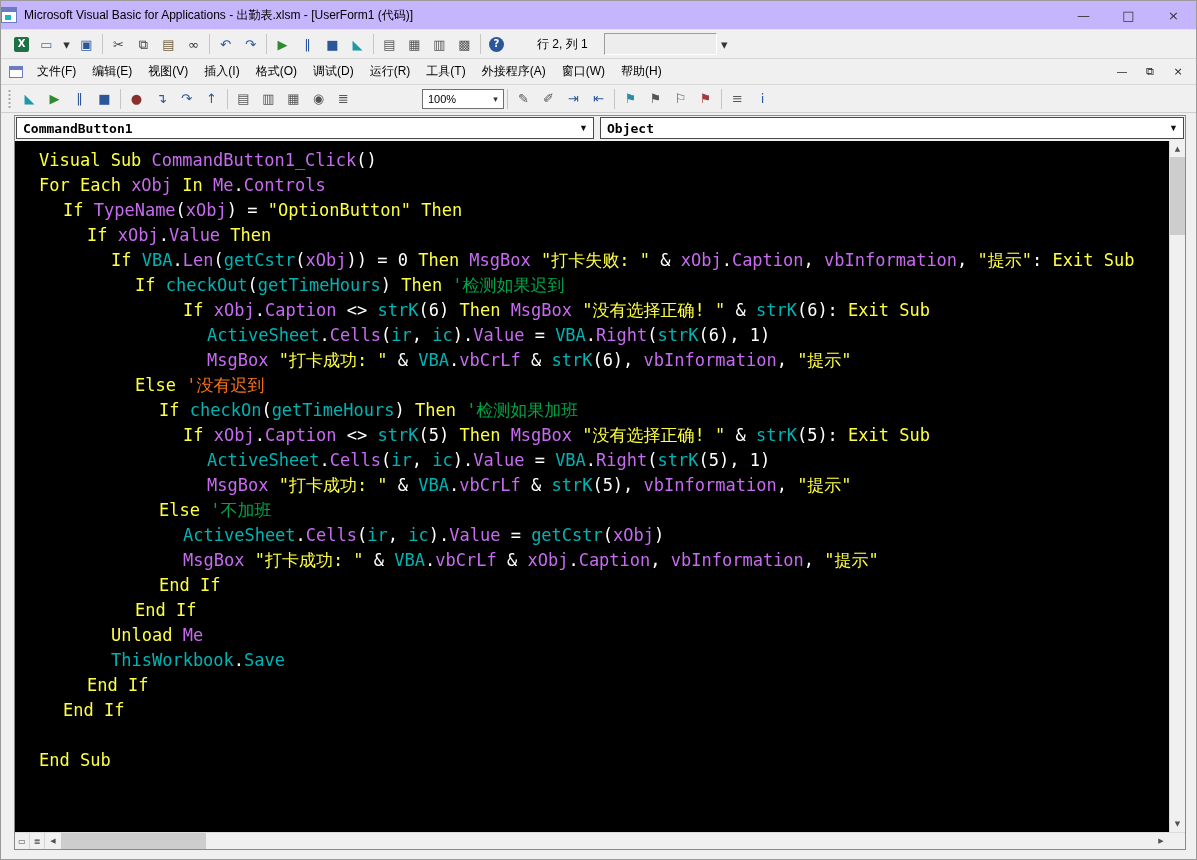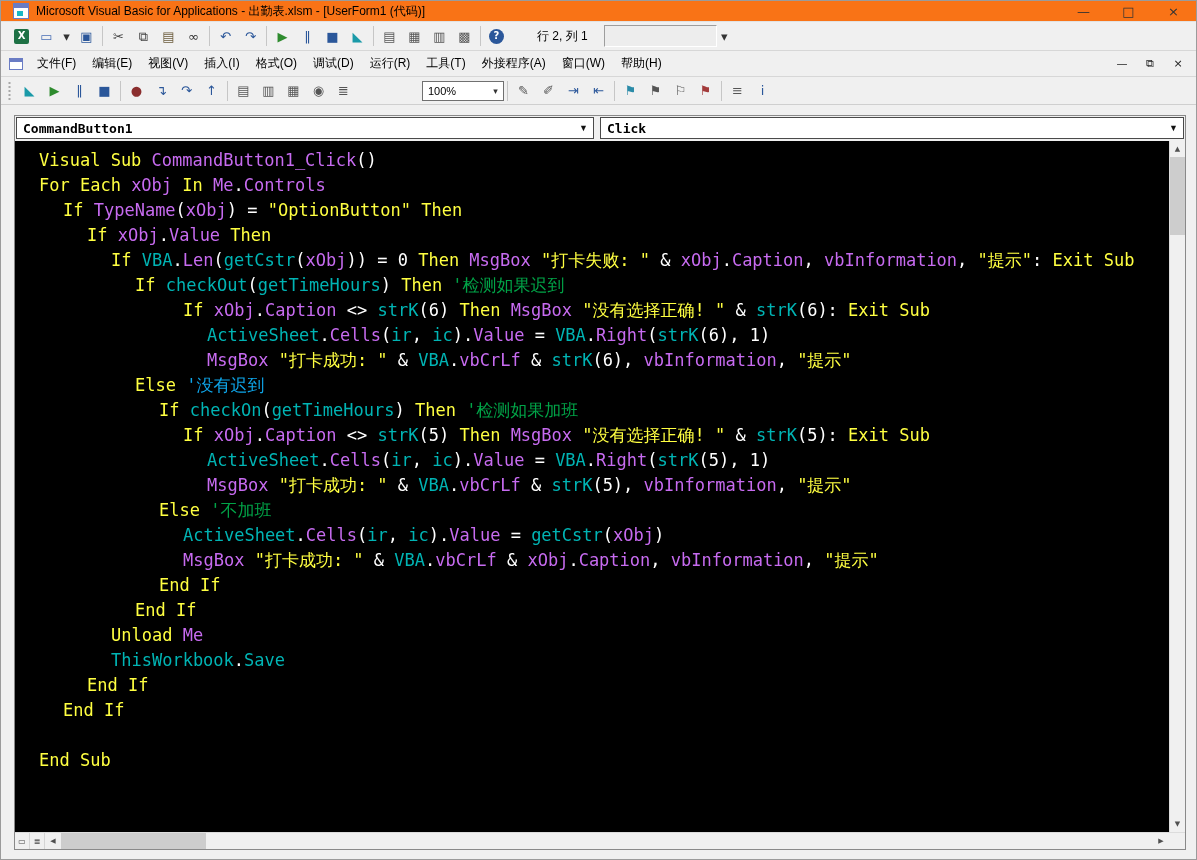--- a/index.html
+++ b/index.html
@@ -1,21 +1,21 @@
 <!DOCTYPE html>
 <html><head>
 <meta charset="utf-8">
 <style>
 *{margin:0;padding:0;box-sizing:border-box}
 html,body{width:1197px;height:860px}
 body{font-family:"Liberation Sans","DejaVu Sans",sans-serif;background:#8a8a8a}
 .app{width:1197px;height:860px;background:#f0f0f0;border:1px solid #9b9b9b;position:relative;overflow:hidden}
 
 
-.titlebar{height:20px;background:#f97316;display:flex;align-items:center;padding-left:12px}
+.titlebar{height:28px;background:#c4b5fd;display:flex;align-items:center;padding-left:0}
 .app-icon{width:16px;height:16px;position:relative;display:inline-block;background:#fff;border:1px solid #6a7cc4}
 .app-icon .ai-bar{position:absolute;left:0;top:0;right:0;height:4px;background:#6a7cc4}
 .app-icon .ai-box{position:absolute;left:3px;top:7px;width:6px;height:5px;background:#19b8c4}
 .title-text{font-size:12px;color:#000;margin-left:7px;flex:1;white-space:nowrap;overflow:hidden}
 .win-controls{display:flex;height:28px}
 .win-btn{width:45px;height:28px;display:flex;align-items:center;justify-content:center;font-size:13px;color:#333;font-family:"DejaVu Sans",sans-serif}
 
 
 .toolbar{display:flex;align-items:center;background:#f0f0f0}
 .toolbar-main{height:30px;border-top:1px solid #e2e2e2;border-bottom:1px solid #d7d7d7;padding-left:8px}
@@ -261,37 +261,37 @@
 
   <div class="client">
     <div class="childwin">
 
       <div class="comborow">
         <div class="combo object">
           <span class="combo-text">CommandButton1</span>
           <span class="combo-arrow">▼</span>
         </div>
         <div class="combo procedure">
-          <span class="combo-text">Click</span>
+          <span class="combo-text">Object</span>
           <span class="combo-arrow">▼</span>
         </div>
       </div>
 
       <div class="editor-body">
         <div class="code-area" style="background: rgb(0, 0, 0);">
             <div class="code-line" style="padding-left: 0px;"><span class="tok" style="color: rgb(255, 255, 65);">Visual Sub </span><span class="tok" style="color: rgb(199, 107, 240);">CommandButton1_Click</span><span class="tok" style="color: rgb(255, 255, 255);">()</span></div>
             <div class="code-line" style="padding-left: 0px;"><span class="tok" style="color: rgb(255, 255, 65);">For Each </span><span class="tok" style="color: rgb(199, 107, 240);">xObj</span><span class="tok" style="color: rgb(255, 255, 65);"> In </span><span class="tok" style="color: rgb(199, 107, 240);">Me</span><span class="tok" style="color: rgb(255, 255, 255);">.</span><span class="tok" style="color: rgb(199, 107, 240);">Controls</span></div>
             <div class="code-line" style="padding-left: 24px;"><span class="tok" style="color: rgb(255, 255, 65);">If </span><span class="tok" style="color: rgb(199, 107, 240);">TypeName</span><span class="tok" style="color: rgb(255, 255, 255);">(</span><span class="tok" style="color: rgb(199, 107, 240);">xObj</span><span class="tok" style="color: rgb(255, 255, 255);">) = </span><span class="tok" style="color: rgb(255, 255, 65);">"OptionButton" Then</span></div>
             <div class="code-line" style="padding-left: 48px;"><span class="tok" style="color: rgb(255, 255, 65);">If </span><span class="tok" style="color: rgb(199, 107, 240);">xObj</span><span class="tok" style="color: rgb(255, 255, 255);">.</span><span class="tok" style="color: rgb(199, 107, 240);">Value</span><span class="tok" style="color: rgb(255, 255, 65);"> Then</span></div>
             <div class="code-line" style="padding-left: 72px;"><span class="tok" style="color: rgb(255, 255, 65);">If </span><span class="tok" style="color: rgb(0, 180, 180);">VBA</span><span class="tok" style="color: rgb(255, 255, 255);">.</span><span class="tok" style="color: rgb(199, 107, 240);">Len</span><span class="tok" style="color: rgb(255, 255, 255);">(</span><span class="tok" style="color: rgb(0, 180, 180);">getCstr</span><span class="tok" style="color: rgb(255, 255, 255);">(</span><span class="tok" style="color: rgb(199, 107, 240);">xObj</span><span class="tok" style="color: rgb(255, 255, 255);">)) = 0 </span><span class="tok" style="color: rgb(255, 255, 65);">Then </span><span class="tok" style="color: rgb(199, 107, 240);">MsgBox </span><span class="tok" style="color: rgb(255, 255, 65);">"打卡失败: "</span><span class="tok" style="color: rgb(255, 255, 255);"> &amp; </span><span class="tok" style="color: rgb(199, 107, 240);">xObj</span><span class="tok" style="color: rgb(255, 255, 255);">.</span><span class="tok" style="color: rgb(199, 107, 240);">Caption</span><span class="tok" style="color: rgb(255, 255, 255);">, </span><span class="tok" style="color: rgb(199, 107, 240);">vbInformation</span><span class="tok" style="color: rgb(255, 255, 255);">, </span><span class="tok" style="color: rgb(255, 255, 65);">"提示"</span><span class="tok" style="color: rgb(255, 255, 255);">: </span><span class="tok" style="color: rgb(255, 255, 65);">Exit Sub</span></div>
             <div class="code-line" style="padding-left: 96px;"><span class="tok" style="color: rgb(255, 255, 65);">If </span><span class="tok" style="color: rgb(0, 180, 180);">checkOut</span><span class="tok" style="color: rgb(255, 255, 255);">(</span><span class="tok" style="color: rgb(0, 180, 180);">getTimeHours</span><span class="tok" style="color: rgb(255, 255, 255);">) </span><span class="tok" style="color: rgb(255, 255, 65);">Then </span><span class="tok" style="color: rgb(0, 163, 71);">'检测如果迟到</span></div>
             <div class="code-line" style="padding-left: 144px;"><span class="tok" style="color: rgb(255, 255, 65);">If </span><span class="tok" style="color: rgb(199, 107, 240);">xObj</span><span class="tok" style="color: rgb(255, 255, 255);">.</span><span class="tok" style="color: rgb(199, 107, 240);">Caption</span><span class="tok" style="color: rgb(255, 255, 255);"> &lt;&gt; </span><span class="tok" style="color: rgb(0, 180, 180);">strK</span><span class="tok" style="color: rgb(255, 255, 255);">(6) </span><span class="tok" style="color: rgb(255, 255, 65);">Then </span><span class="tok" style="color: rgb(199, 107, 240);">MsgBox </span><span class="tok" style="color: rgb(255, 255, 65);">"没有选择正确! "</span><span class="tok" style="color: rgb(255, 255, 255);"> &amp; </span><span class="tok" style="color: rgb(0, 180, 180);">strK</span><span class="tok" style="color: rgb(255, 255, 255);">(6): </span><span class="tok" style="color: rgb(255, 255, 65);">Exit Sub</span></div>
             <div class="code-line" style="padding-left: 168px;"><span class="tok" style="color: rgb(0, 180, 180);">ActiveSheet</span><span class="tok" style="color: rgb(255, 255, 255);">.</span><span class="tok" style="color: rgb(199, 107, 240);">Cells</span><span class="tok" style="color: rgb(255, 255, 255);">(</span><span class="tok" style="color: rgb(0, 180, 180);">ir</span><span class="tok" style="color: rgb(255, 255, 255);">, </span><span class="tok" style="color: rgb(0, 180, 180);">ic</span><span class="tok" style="color: rgb(255, 255, 255);">).</span><span class="tok" style="color: rgb(199, 107, 240);">Value</span><span class="tok" style="color: rgb(255, 255, 255);"> = </span><span class="tok" style="color: rgb(0, 180, 180);">VBA</span><span class="tok" style="color: rgb(255, 255, 255);">.</span><span class="tok" style="color: rgb(199, 107, 240);">Right</span><span class="tok" style="color: rgb(255, 255, 255);">(</span><span class="tok" style="color: rgb(0, 180, 180);">strK</span><span class="tok" style="color: rgb(255, 255, 255);">(6), 1)</span></div>
             <div class="code-line" style="padding-left: 168px;"><span class="tok" style="color: rgb(199, 107, 240);">MsgBox </span><span class="tok" style="color: rgb(255, 255, 65);">"打卡成功: "</span><span class="tok" style="color: rgb(255, 255, 255);"> &amp; </span><span class="tok" style="color: rgb(0, 180, 180);">VBA</span><span class="tok" style="color: rgb(255, 255, 255);">.</span><span class="tok" style="color: rgb(199, 107, 240);">vbCrLf</span><span class="tok" style="color: rgb(255, 255, 255);"> &amp; </span><span class="tok" style="color: rgb(0, 180, 180);">strK</span><span class="tok" style="color: rgb(255, 255, 255);">(6), </span><span class="tok" style="color: rgb(199, 107, 240);">vbInformation</span><span class="tok" style="color: rgb(255, 255, 255);">, </span><span class="tok" style="color: rgb(255, 255, 65);">"提示"</span></div>
-            <div class="code-line" style="padding-left: 96px;"><span class="tok" style="color: rgb(255, 255, 65);">Else </span><span class="tok" style="color: #0ea5e9;">'没有迟到</span></div>
+            <div class="code-line" style="padding-left: 96px;"><span class="tok" style="color: rgb(255, 255, 65);">Else </span><span class="tok" style="color: #f97316;">'没有迟到</span></div>
             <div class="code-line" style="padding-left: 120px;"><span class="tok" style="color: rgb(255, 255, 65);">If </span><span class="tok" style="color: rgb(0, 180, 180);">checkOn</span><span class="tok" style="color: rgb(255, 255, 255);">(</span><span class="tok" style="color: rgb(0, 180, 180);">getTimeHours</span><span class="tok" style="color: rgb(255, 255, 255);">) </span><span class="tok" style="color: rgb(255, 255, 65);">Then </span><span class="tok" style="color: rgb(0, 163, 71);">'检测如果加班</span></div>
             <div class="code-line" style="padding-left: 144px;"><span class="tok" style="color: rgb(255, 255, 65);">If </span><span class="tok" style="color: rgb(199, 107, 240);">xObj</span><span class="tok" style="color: rgb(255, 255, 255);">.</span><span class="tok" style="color: rgb(199, 107, 240);">Caption</span><span class="tok" style="color: rgb(255, 255, 255);"> &lt;&gt; </span><span class="tok" style="color: rgb(0, 180, 180);">strK</span><span class="tok" style="color: rgb(255, 255, 255);">(5) </span><span class="tok" style="color: rgb(255, 255, 65);">Then </span><span class="tok" style="color: rgb(199, 107, 240);">MsgBox </span><span class="tok" style="color: rgb(255, 255, 65);">"没有选择正确! "</span><span class="tok" style="color: rgb(255, 255, 255);"> &amp; </span><span class="tok" style="color: rgb(0, 180, 180);">strK</span><span class="tok" style="color: rgb(255, 255, 255);">(5): </span><span class="tok" style="color: rgb(255, 255, 65);">Exit Sub</span></div>
             <div class="code-line" style="padding-left: 168px;"><span class="tok" style="color: rgb(0, 180, 180);">ActiveSheet</span><span class="tok" style="color: rgb(255, 255, 255);">.</span><span class="tok" style="color: rgb(199, 107, 240);">Cells</span><span class="tok" style="color: rgb(255, 255, 255);">(</span><span class="tok" style="color: rgb(0, 180, 180);">ir</span><span class="tok" style="color: rgb(255, 255, 255);">, </span><span class="tok" style="color: rgb(0, 180, 180);">ic</span><span class="tok" style="color: rgb(255, 255, 255);">).</span><span class="tok" style="color: rgb(199, 107, 240);">Value</span><span class="tok" style="color: rgb(255, 255, 255);"> = </span><span class="tok" style="color: rgb(0, 180, 180);">VBA</span><span class="tok" style="color: rgb(255, 255, 255);">.</span><span class="tok" style="color: rgb(199, 107, 240);">Right</span><span class="tok" style="color: rgb(255, 255, 255);">(</span><span class="tok" style="color: rgb(0, 180, 180);">strK</span><span class="tok" style="color: rgb(255, 255, 255);">(5), 1)</span></div>
             <div class="code-line" style="padding-left: 168px;"><span class="tok" style="color: rgb(199, 107, 240);">MsgBox </span><span class="tok" style="color: rgb(255, 255, 65);">"打卡成功: "</span><span class="tok" style="color: rgb(255, 255, 255);"> &amp; </span><span class="tok" style="color: rgb(0, 180, 180);">VBA</span><span class="tok" style="color: rgb(255, 255, 255);">.</span><span class="tok" style="color: rgb(199, 107, 240);">vbCrLf</span><span class="tok" style="color: rgb(255, 255, 255);"> &amp; </span><span class="tok" style="color: rgb(0, 180, 180);">strK</span><span class="tok" style="color: rgb(255, 255, 255);">(5), </span><span class="tok" style="color: rgb(199, 107, 240);">vbInformation</span><span class="tok" style="color: rgb(255, 255, 255);">, </span><span class="tok" style="color: rgb(255, 255, 65);">"提示"</span></div>
             <div class="code-line" style="padding-left: 120px;"><span class="tok" style="color: rgb(255, 255, 65);">Else </span><span class="tok" style="color: rgb(0, 163, 71);">'不加班</span></div>
             <div class="code-line" style="padding-left: 144px;"><span class="tok" style="color: rgb(0, 180, 180);">ActiveSheet</span><span class="tok" style="color: rgb(255, 255, 255);">.</span><span class="tok" style="color: rgb(199, 107, 240);">Cells</span><span class="tok" style="color: rgb(255, 255, 255);">(</span><span class="tok" style="color: rgb(0, 180, 180);">ir</span><span class="tok" style="color: rgb(255, 255, 255);">, </span><span class="tok" style="color: rgb(0, 180, 180);">ic</span><span class="tok" style="color: rgb(255, 255, 255);">).</span><span class="tok" style="color: rgb(199, 107, 240);">Value</span><span class="tok" style="color: rgb(255, 255, 255);"> = </span><span class="tok" style="color: rgb(0, 180, 180);">getCstr</span><span class="tok" style="color: rgb(255, 255, 255);">(</span><span class="tok" style="color: rgb(199, 107, 240);">xObj</span><span class="tok" style="color: rgb(255, 255, 255);">)</span></div>
             <div class="code-line" style="padding-left: 144px;"><span class="tok" style="color: rgb(199, 107, 240);">MsgBox </span><span class="tok" style="color: rgb(255, 255, 65);">"打卡成功: "</span><span class="tok" style="color: rgb(255, 255, 255);"> &amp; </span><span class="tok" style="color: rgb(0, 180, 180);">VBA</span><span class="tok" style="color: rgb(255, 255, 255);">.</span><span class="tok" style="color: rgb(199, 107, 240);">vbCrLf</span><span class="tok" style="color: rgb(255, 255, 255);"> &amp; </span><span class="tok" style="color: rgb(199, 107, 240);">xObj</span><span class="tok" style="color: rgb(255, 255, 255);">.</span><span class="tok" style="color: rgb(199, 107, 240);">Caption</span><span class="tok" style="color: rgb(255, 255, 255);">, </span><span class="tok" style="color: rgb(199, 107, 240);">vbInformation</span><span class="tok" style="color: rgb(255, 255, 255);">, </span><span class="tok" style="color: rgb(255, 255, 65);">"提示"</span></div>
             <div class="code-line" style="padding-left: 120px;"><span class="tok" style="color: rgb(255, 255, 65);">End If</span></div>
             <div class="code-line" style="padding-left: 96px;"><span class="tok" style="color: rgb(255, 255, 65);">End If</span></div>
             <div class="code-line" style="padding-left: 72px;"><span class="tok" style="color: rgb(255, 255, 65);">Unload </span><span class="tok" style="color: rgb(199, 107, 240);">Me</span></div>

